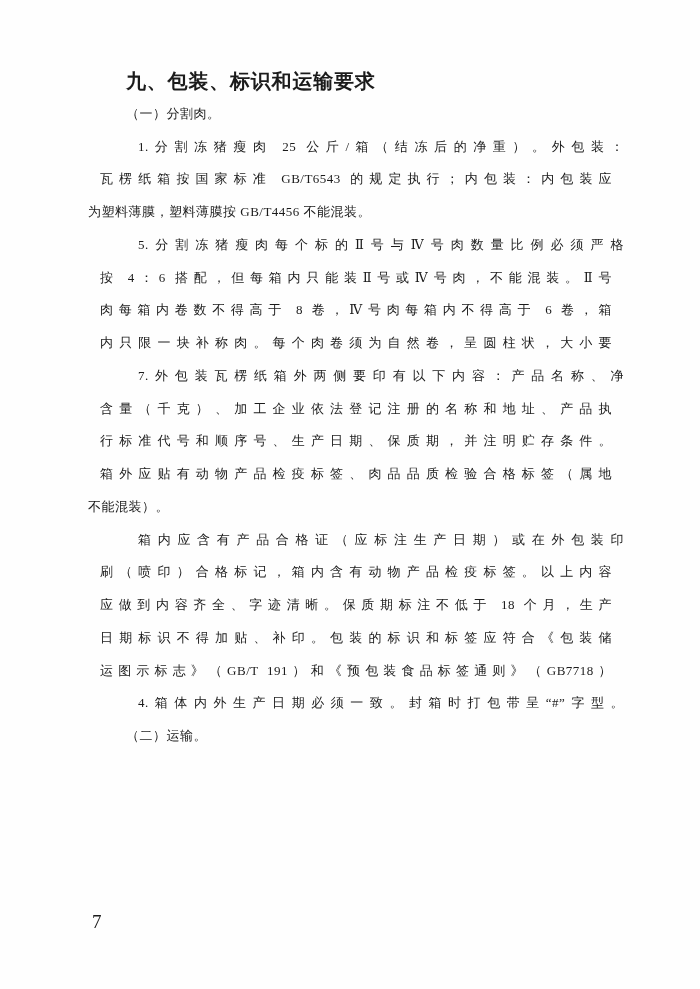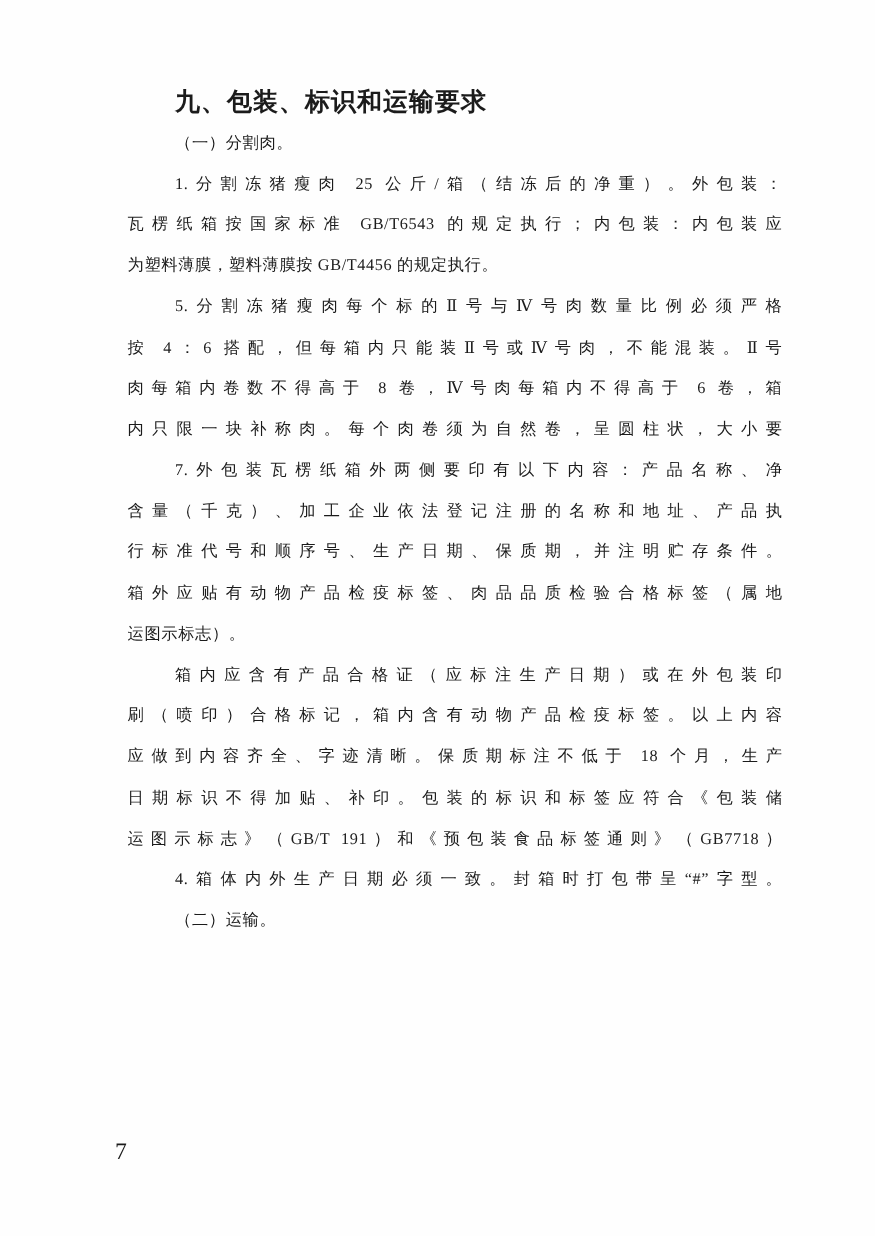--- a/index.html
+++ b/index.html
@@ -11,40 +11,41 @@
     position: relative;
     width: 700px;
     height: 989px;
     margin: 0 auto;
     background: #fefefe;
     color: #1b1b1b;
     overflow: hidden;
   }
   .text-block {
     position: absolute;
-    left: 102px;
+    left: 88px;
     top: 65px;
     width: 524px;
   }
   .block { margin: 0; padding: 0; }
   .line {
     height: 32.75px;
     line-height: 32.75px;
     font-family: "Liberation Serif", "DejaVu Serif", serif;
     font-size: 13px;
     white-space: nowrap;
     letter-spacing: 0.5px;
   }
   
   .line.fill {
     white-space: normal;
     text-align: justify;
     text-align-last: justify;
     text-justify: inter-character;
     overflow: hidden;
+    margin-left: 12px;
   }
   .line.indent { padding-left: 38px; }
   .line.fill.indent { width: 486px; }
   .block.heading .line {
     font-family: "DejaVu Sans", "Liberation Sans", sans-serif;
     font-weight: 700;
     font-size: 20px;
     letter-spacing: 0.8px;
   }
   .page-number {
@@ -65,34 +66,34 @@
   <div class="text-block" id="text-block">
       <div class="block heading">
         <div class="line indent">九、包装、标识和运输要求</div>
       </div>
       <div class="block paragraph">
         <div class="line indent">（一）分割肉。</div>
       </div>
       <div class="block paragraph">
         <div class="line indent fill">1.分割冻猪瘦肉 25 公斤/箱（结冻后的净重）。外包装：</div>
         <div class="line fill">瓦楞纸箱按国家标准 GB/T6543 的规定执行；内包装：内包装应</div>
-        <div class="line">为塑料薄膜，塑料薄膜按 GB/T4456 的规定执行。</div>
+        <div class="line">为塑料薄膜，塑料薄膜按 GB/T4456 不能混装。</div>
       </div>
       <div class="block paragraph">
         <div class="line indent fill">5.分割冻猪瘦肉每个标的Ⅱ号与Ⅳ号肉数量比例必须严格</div>
         <div class="line fill">按 4：6 搭配，但每箱内只能装Ⅱ号或Ⅳ号肉，不能混装。Ⅱ号</div>
         <div class="line fill">肉每箱内卷数不得高于 8 卷，Ⅳ号肉每箱内不得高于 6 卷，箱</div>
         <div class="line fill">内只限一块补称肉。每个肉卷须为自然卷，呈圆柱状，大小要</div>
       </div>
       <div class="block paragraph">
         <div class="line indent fill">7.外包装瓦楞纸箱外两侧要印有以下内容：产品名称、净</div>
         <div class="line fill">含量（千克）、加工企业依法登记注册的名称和地址、产品执</div>
         <div class="line fill">行标准代号和顺序号、生产日期、保质期，并注明贮存条件。</div>
         <div class="line fill">箱外应贴有动物产品检疫标签、肉品品质检验合格标签（属地</div>
-        <div class="line">运图示标志）。</div>
+        <div class="line">不能混装）。</div>
       </div>
       <div class="block paragraph">
         <div class="line indent fill">箱内应含有产品合格证（应标注生产日期）或在外包装印</div>
         <div class="line fill">刷（喷印）合格标记，箱内含有动物产品检疫标签。以上内容</div>
         <div class="line fill">应做到内容齐全、字迹清晰。保质期标注不低于 18 个月，生产</div>
         <div class="line fill">日期标识不得加贴、补印。包装的标识和标签应符合《包装储</div>
         <div class="line fill">运图示标志》（GB/T 191）和《预包装食品标签通则》（GB7718）</div>
       </div>
       <div class="block paragraph">
         <div class="line indent fill">4.箱体内外生产日期必须一致。封箱时打包带呈“#”字型。</div>

